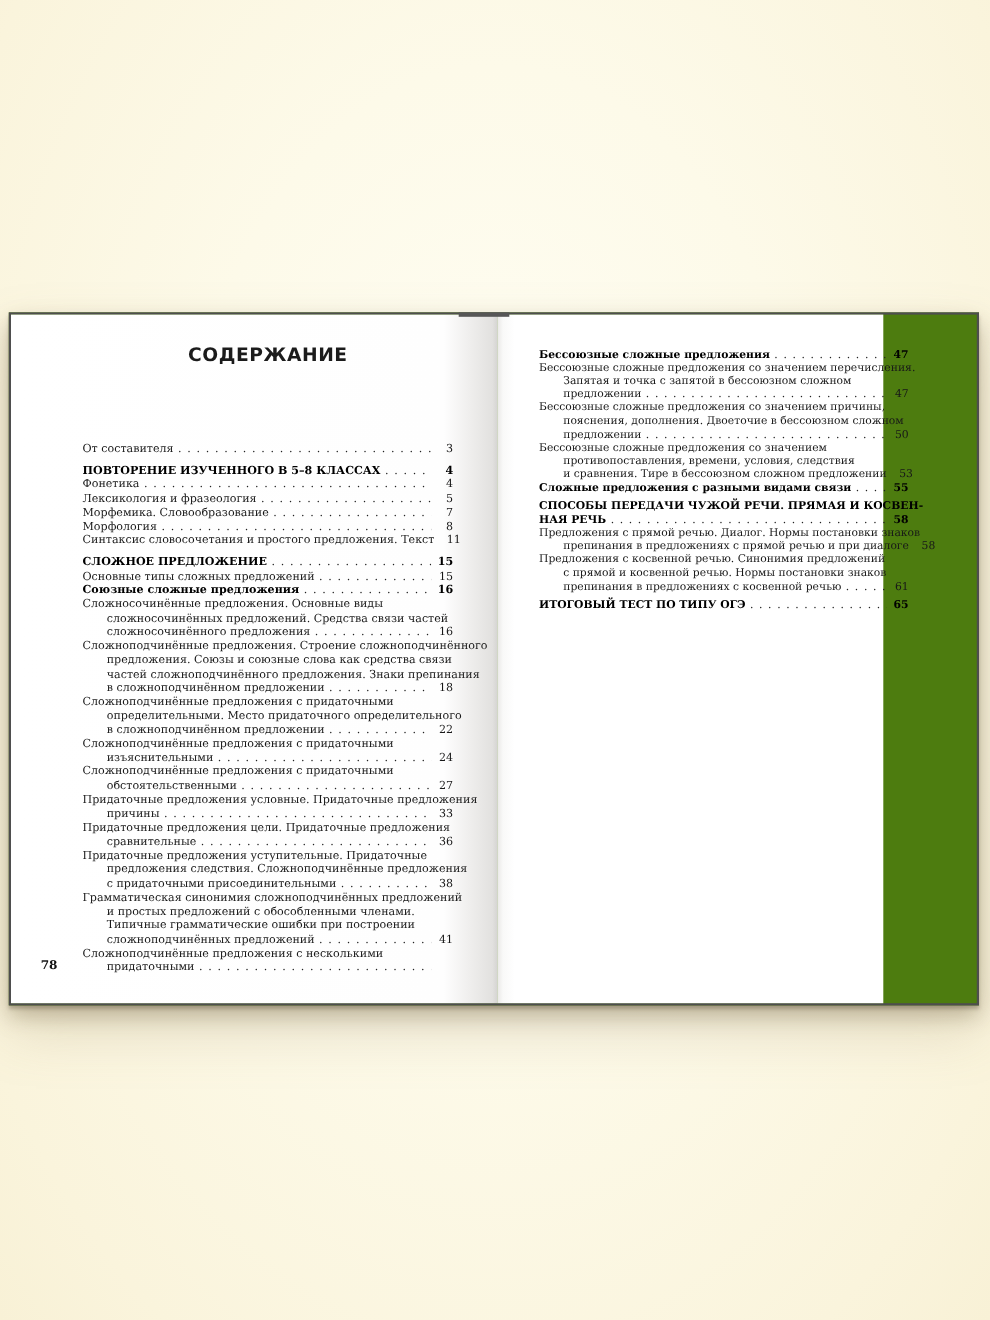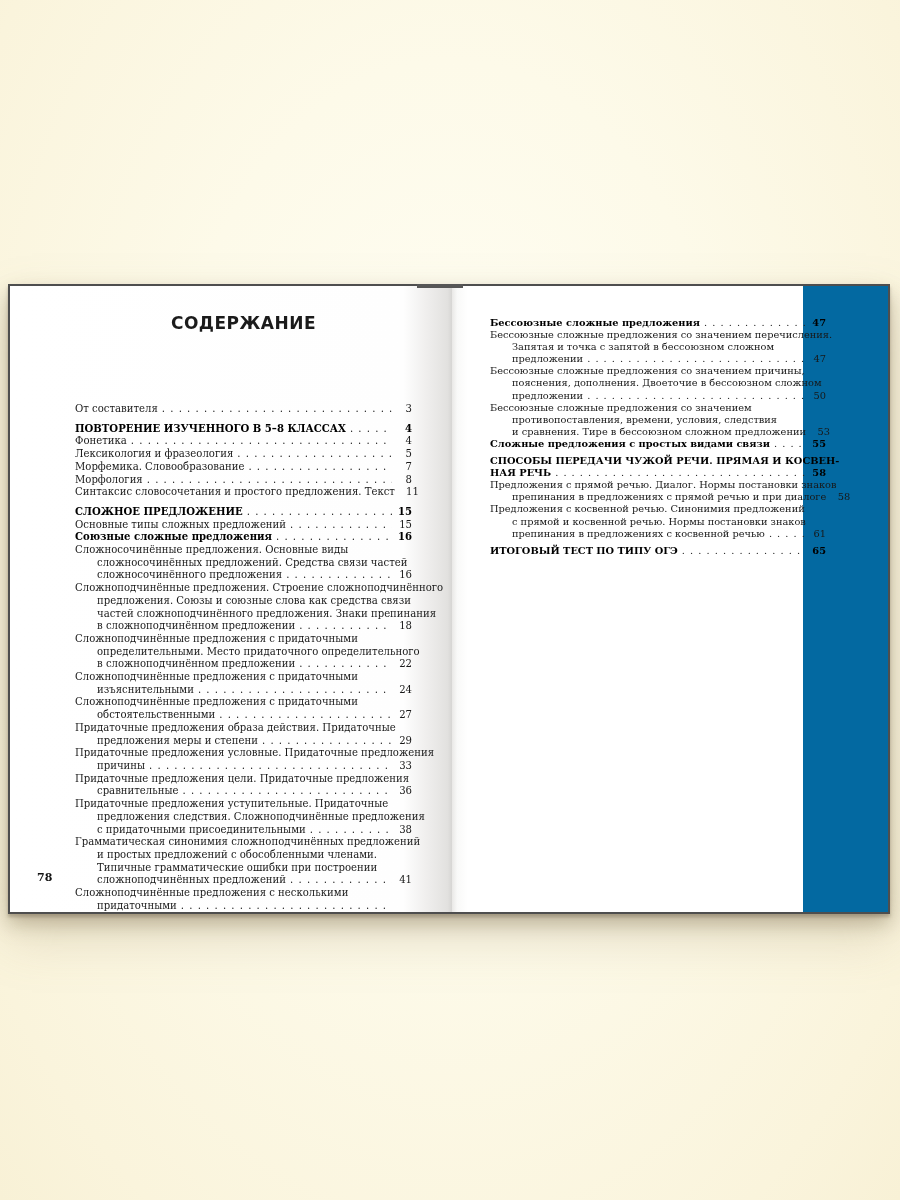--- a/index.html
+++ b/index.html
@@ -10,21 +10,21 @@
     background: radial-gradient(ellipse at 50% 42%, #fffef4 0%, #fdfae9 45%, #faf4dc 85%, #f8f1d6 100%);
     font-family: "DejaVu Serif", serif;
     color: #181818;
   }
 
   .book {
     position: absolute;
     left: 8px; top: 284px;
     width: 878px; height: 626px;
     border: 2px solid #4e4e4e;
-    background: #0369a1;
+    background: #4d7c0f;
     display: flex;
     box-shadow: 0 3px 3px rgba(100,90,70,0.35),
                 0 10px 18px rgba(125,110,80,0.40),
                 0 24px 48px rgba(160,140,100,0.25);
   }
   .page { position: relative; height: 100%; }
   .page.left {
     width: 442px;
     background: linear-gradient(to right, #ffffff 0%, #fefefe 89%, #f0efee 94%, #e2e1df 99%, #d6d5d3 100%);
   }
@@ -201,28 +201,20 @@
         </div>
         <div class="entry">
           <div class="line">Сложноподчинённые предложения с придаточными</div>
           <div class="line cont final">
             <span class="t">обстоятельственными</span>
             <span class="leader"></span>
             <span class="pg">27</span>
           </div>
         </div>
         <div class="entry">
-          <div class="line">Придаточные предложения образа действия. Придаточные</div>
-          <div class="line cont final">
-            <span class="t">предложения меры и степени</span>
-            <span class="leader"></span>
-            <span class="pg">29</span>
-          </div>
-        </div>
-        <div class="entry">
           <div class="line">Придаточные предложения условные. Придаточные предложения</div>
           <div class="line cont final">
             <span class="t">причины</span>
             <span class="leader"></span>
             <span class="pg">33</span>
           </div>
         </div>
         <div class="entry">
           <div class="line">Придаточные предложения цели. Придаточные предложения</div>
           <div class="line cont final">
@@ -292,21 +284,21 @@
           <div class="line">Бессоюзные сложные предложения со значением</div>
           <div class="line cont">противопоставления, времени, условия, следствия</div>
           <div class="line cont final">
             <span class="t">и сравнения. Тире в бессоюзном сложном предложении</span>
             <span class="leader"></span>
             <span class="pg">53</span>
           </div>
         </div>
         <div class="entry bold">
           <div class="line final">
-            <span class="t">Сложные предложения с простых видами связи</span>
+            <span class="t">Сложные предложения с разными видами связи</span>
             <span class="leader"></span>
             <span class="pg">55</span>
           </div>
         </div>
         <div class="entry bold gap">
           <div class="line">СПОСОБЫ ПЕРЕДАЧИ ЧУЖОЙ РЕЧИ. ПРЯМАЯ И КОСВЕН-</div>
           <div class="line final">
             <span class="t">НАЯ РЕЧЬ</span>
             <span class="leader"></span>
             <span class="pg">58</span>

